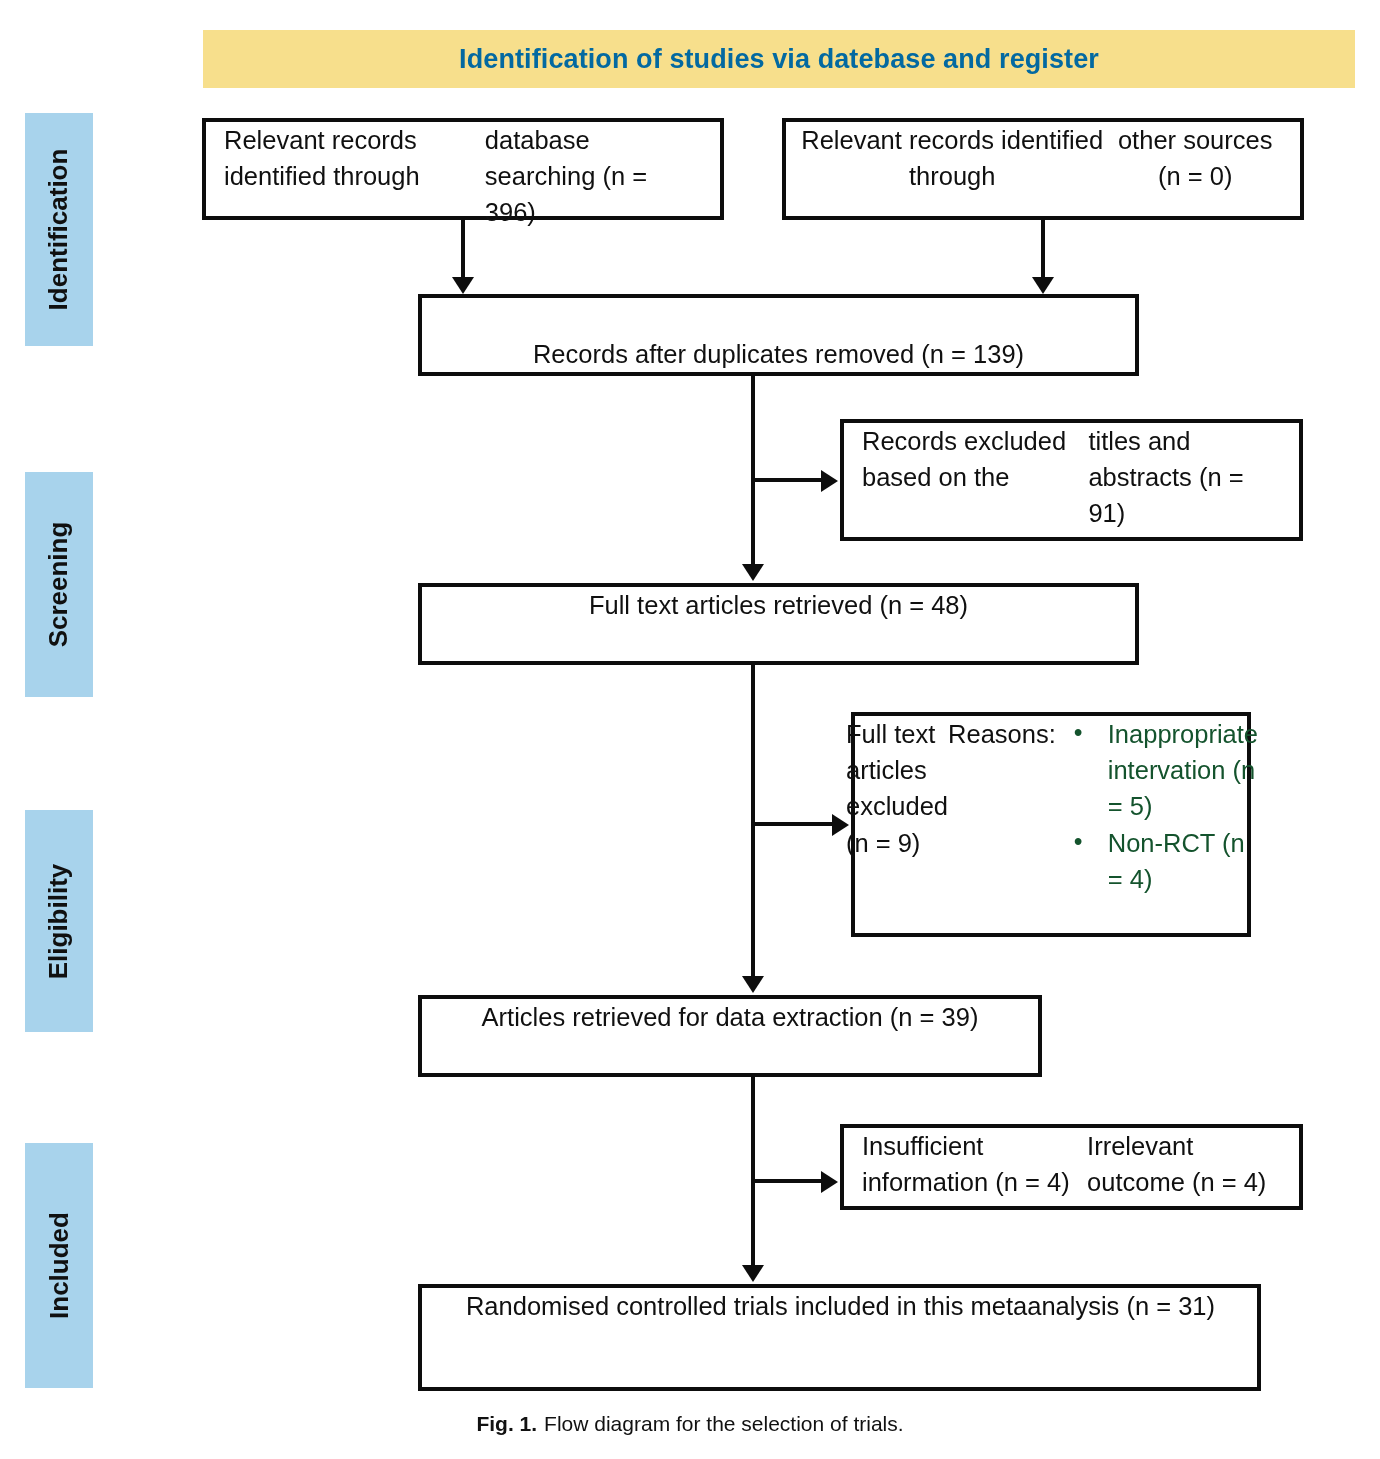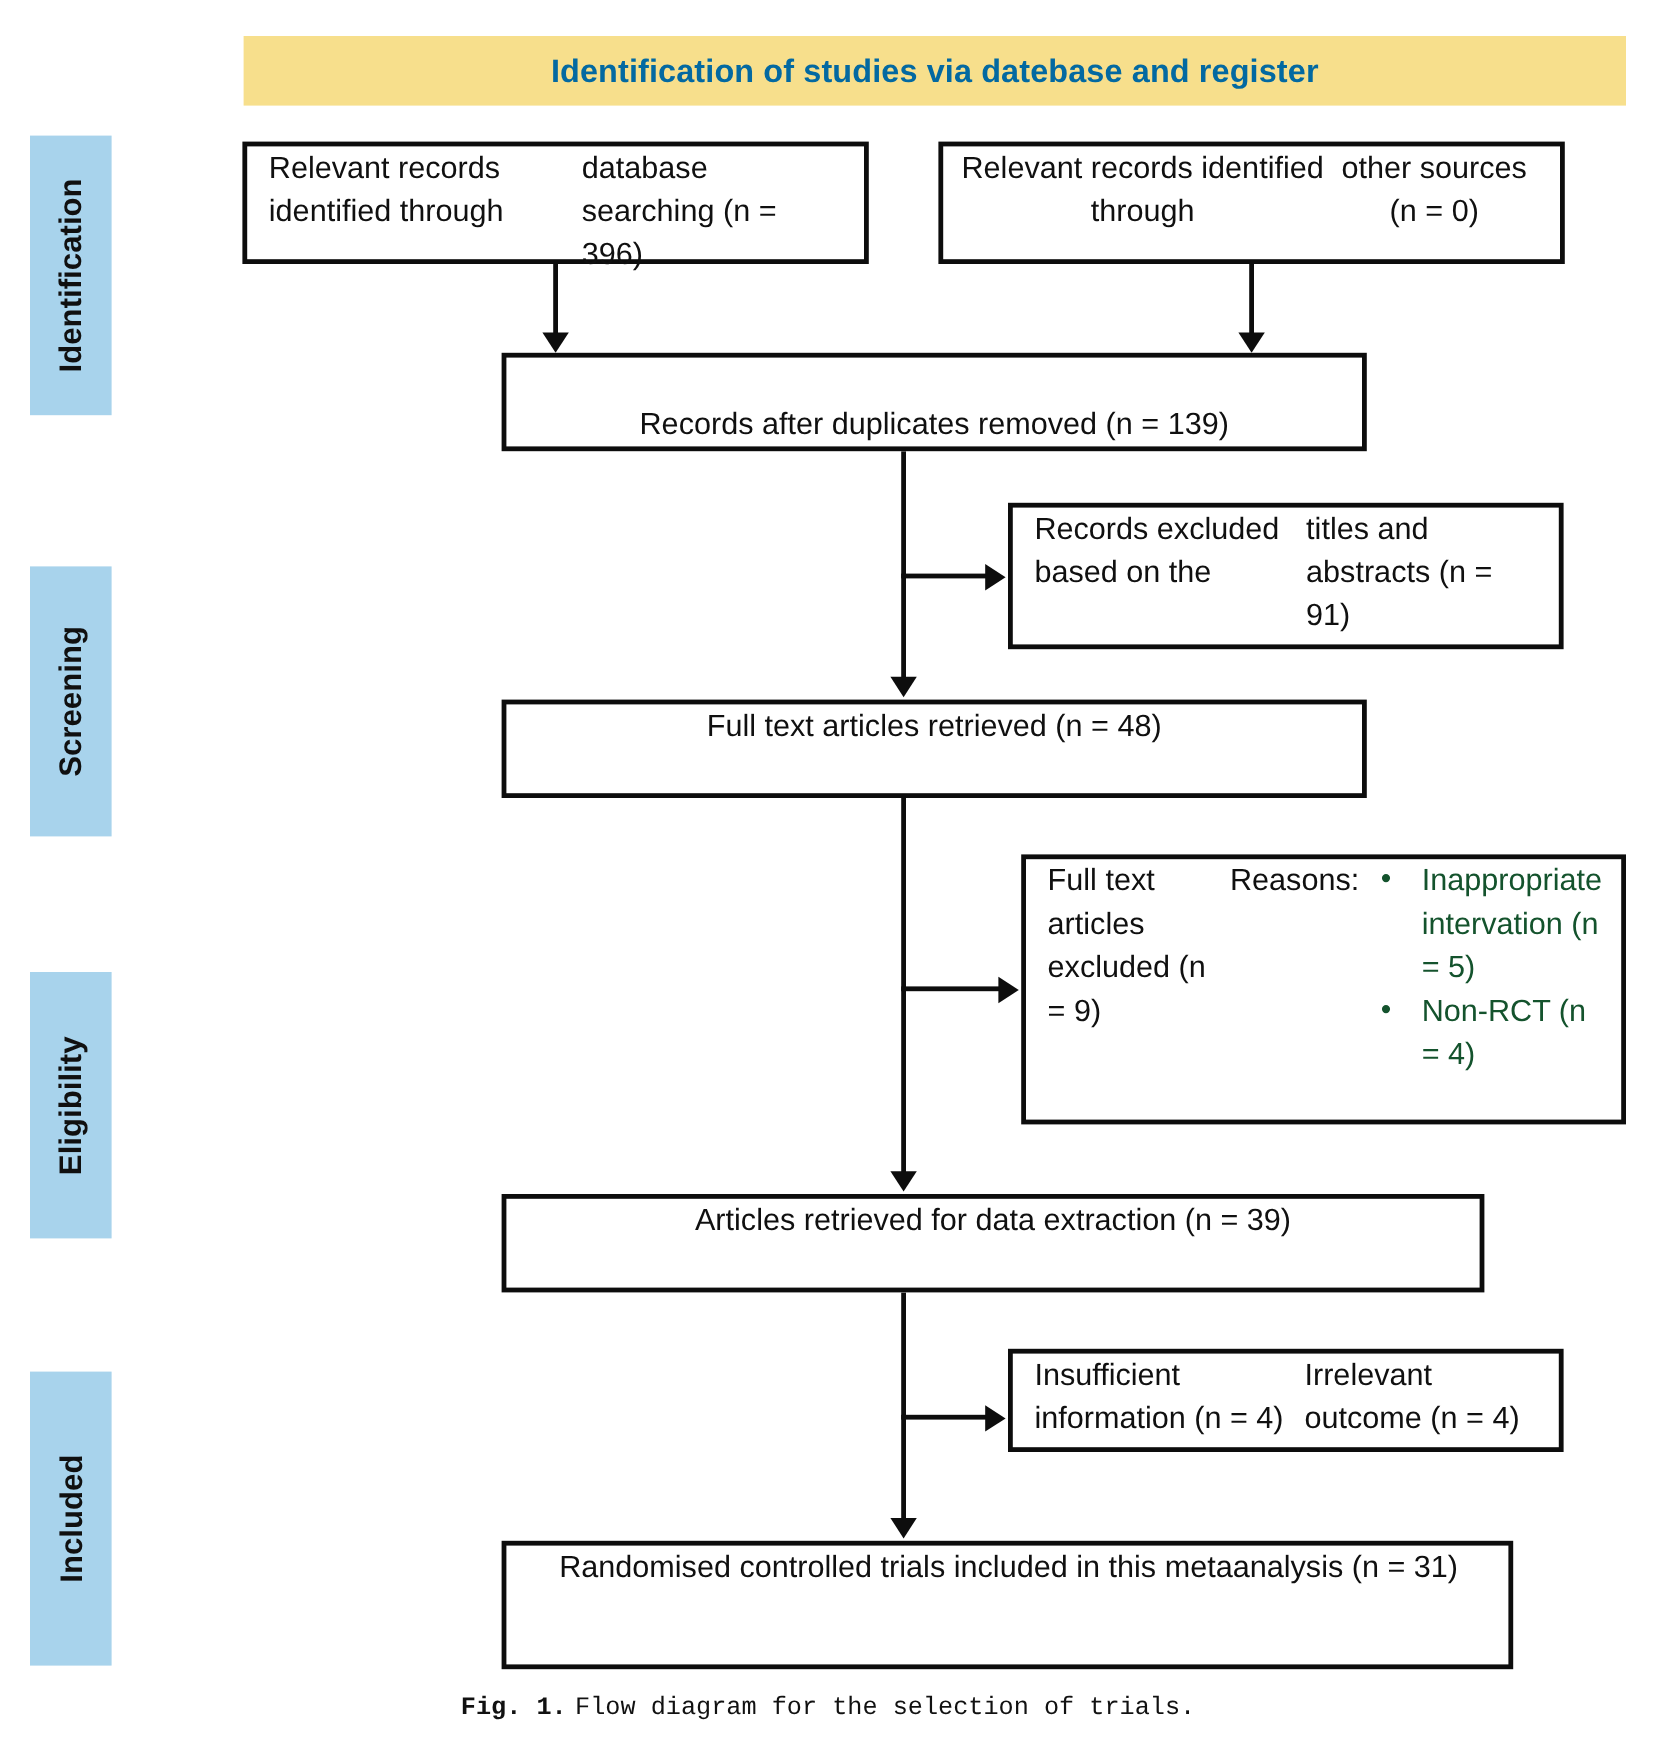--- a/index.html
+++ b/index.html
@@ -99,22 +99,22 @@
     font-size: 25px;
     line-height: 1.42;
   }
 
   
   #box-db-search    { left: 202px;  top: 118px;  width: 522px; height: 102px; }
   #box-other-src    { left: 782px;  top: 118px;  width: 522px; height: 102px; }
   #box-duplicates   { left: 418px;  top: 294px;  width: 721px; height: 82px; align-items: flex-end;  }
   #box-excl-titles  { left: 840px;  top: 419px;  width: 463px; height: 122px; }
   #box-fulltext     { left: 418px;  top: 583px;  width: 721px; height: 82px;  }
-  #box-excl-full    { left: 851px;  top: 712px;  width: 504px; height: 225px; }
-  #box-extraction   { left: 418px;  top: 995px;  width: 819px; height: 82px;  }
+  #box-excl-full    { left: 851px;  top: 712px;  width: 400px; height: 225px; }
+  #box-extraction   { left: 418px;  top: 995px;  width: 624px; height: 82px;  }
   #box-insufficient { left: 840px;  top: 1124px; width: 463px; height: 86px; }
   #box-included     { left: 418px;  top: 1284px; width: 843px; height: 107px; }
 
   
   .conn-v {
     position: absolute;
     width: 4px;
     background: #0d0d0d;
   }
   .conn-h {
@@ -137,21 +137,21 @@
     border-left: 17px solid #0d0d0d;
   }
 
   
   .caption {
     position: absolute;
     left: 0;
     top: 1412px;
     width: 1380px;
     text-align: center;
-    font-family: Liberation Mono, monospace;
+    font-family: Liberation Sans, sans-serif;
     font-size: 21px;
     color: #111111;
   }
   .caption .caption-label {
     font-weight: bold;
     margin-right: 7px;
   }
 </style>
 </head>
 <body>

